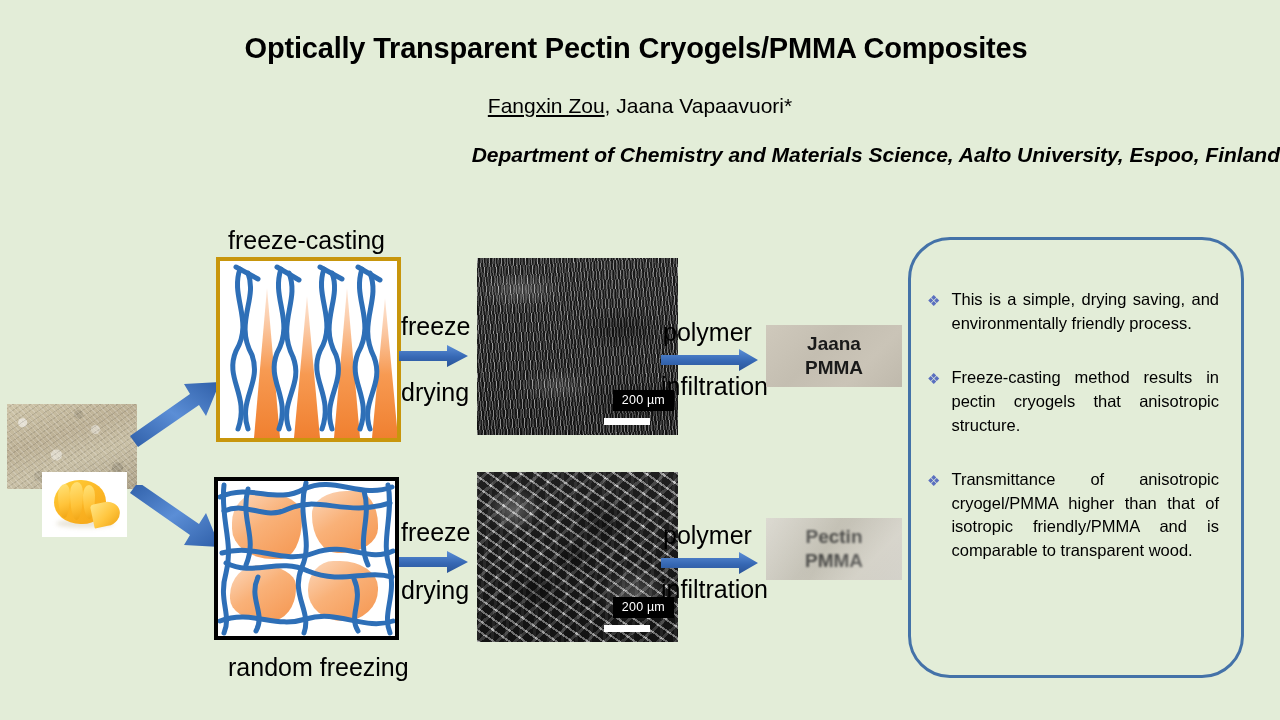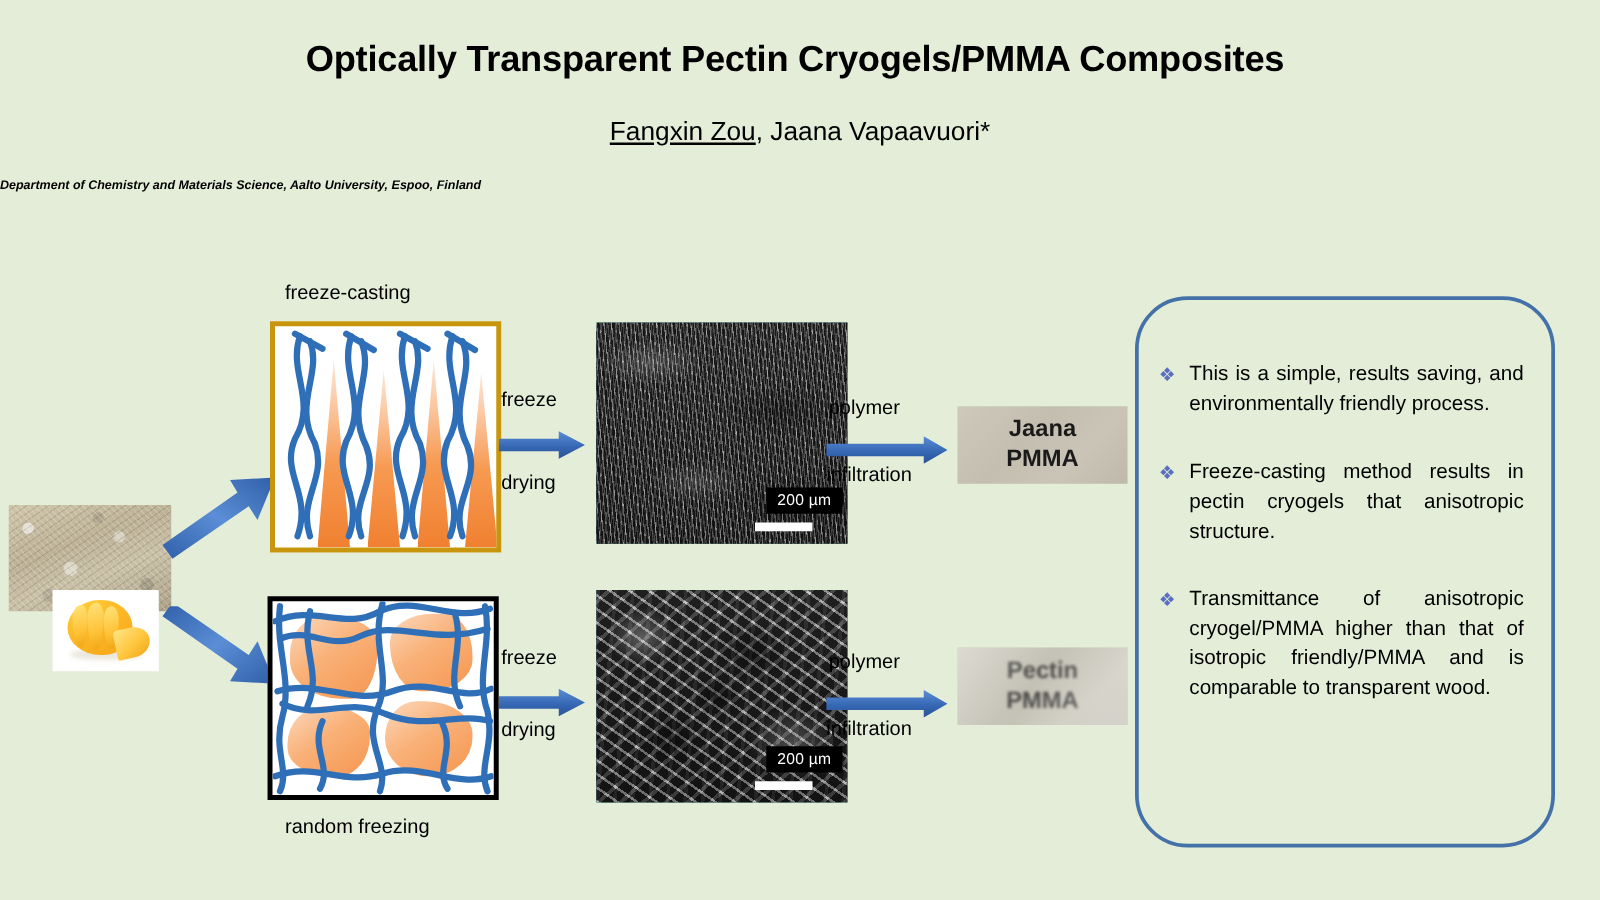--- a/index.html
+++ b/index.html
@@ -30,31 +30,31 @@
     position: absolute;
     top: 94px; left: 0; width: 1280px;
     text-align: center;
     font-size: 21px;
     color: #000;
   }
   #authors .underlined { text-decoration: underline; }
   #affiliation {
     position: absolute;
     top: 143px; left: 0; width: 1280px;
-    text-align: left;
-    font-size: 10px;
+    text-align: right;
+    font-size: 21px;
     font-style: italic;
     font-weight: bold;
     color: #000;
   }
 
   
   .proc-label {
     position: absolute;
-    font-size: 16px;
+    font-size: 25px;
     color: #000;
     white-space: nowrap;
   }
 
   
   .src-photo {
     position: absolute;
     overflow: hidden;
   }
   #pectin-powder {
@@ -455,21 +455,21 @@
   <div class="sample" id="sample-iso">
     <div class="sample-text">
       <div>Pectin</div>
       <div>PMMA</div>
     </div>
   </div>
 
   <div id="conclusions">
     <div class="bullet-row">
       <span class="bullet-mark">❖</span>
-      <span class="bullet-text">This is a simple, results saving, and environmentally friendly process.</span>
+      <span class="bullet-text">This is a simple, drying saving, and environmentally friendly process.</span>
     </div>
     <div class="bullet-row">
       <span class="bullet-mark">❖</span>
       <span class="bullet-text">Freeze-casting method results in pectin cryogels that anisotropic structure.</span>
     </div>
     <div class="bullet-row">
       <span class="bullet-mark">❖</span>
       <span class="bullet-text">Transmittance of anisotropic cryogel/PMMA higher than that of isotropic friendly/PMMA and is comparable to transparent wood.</span>
     </div>
   </div>

